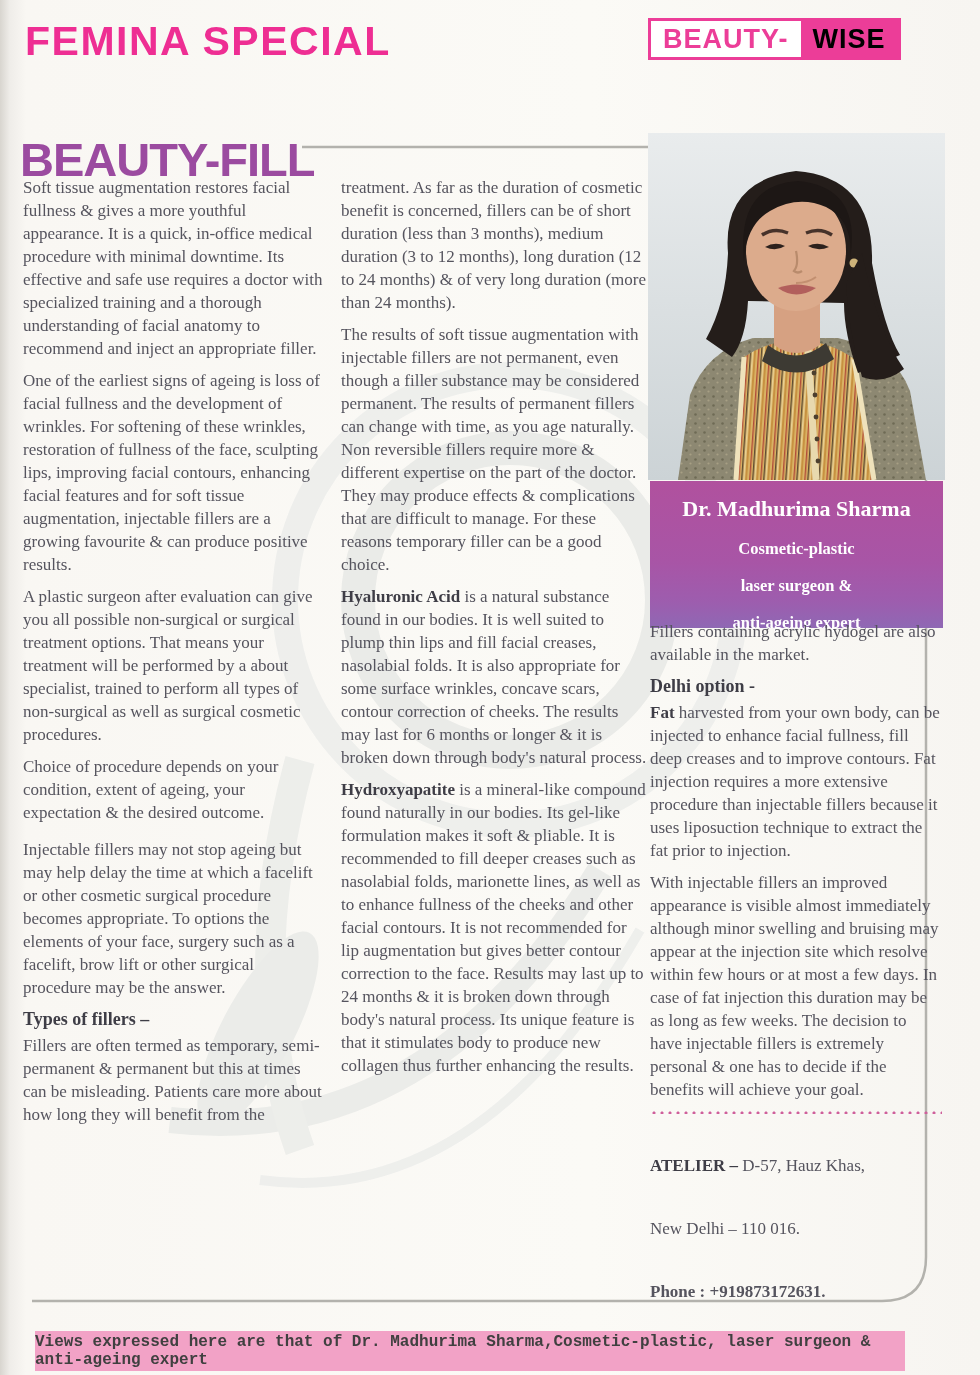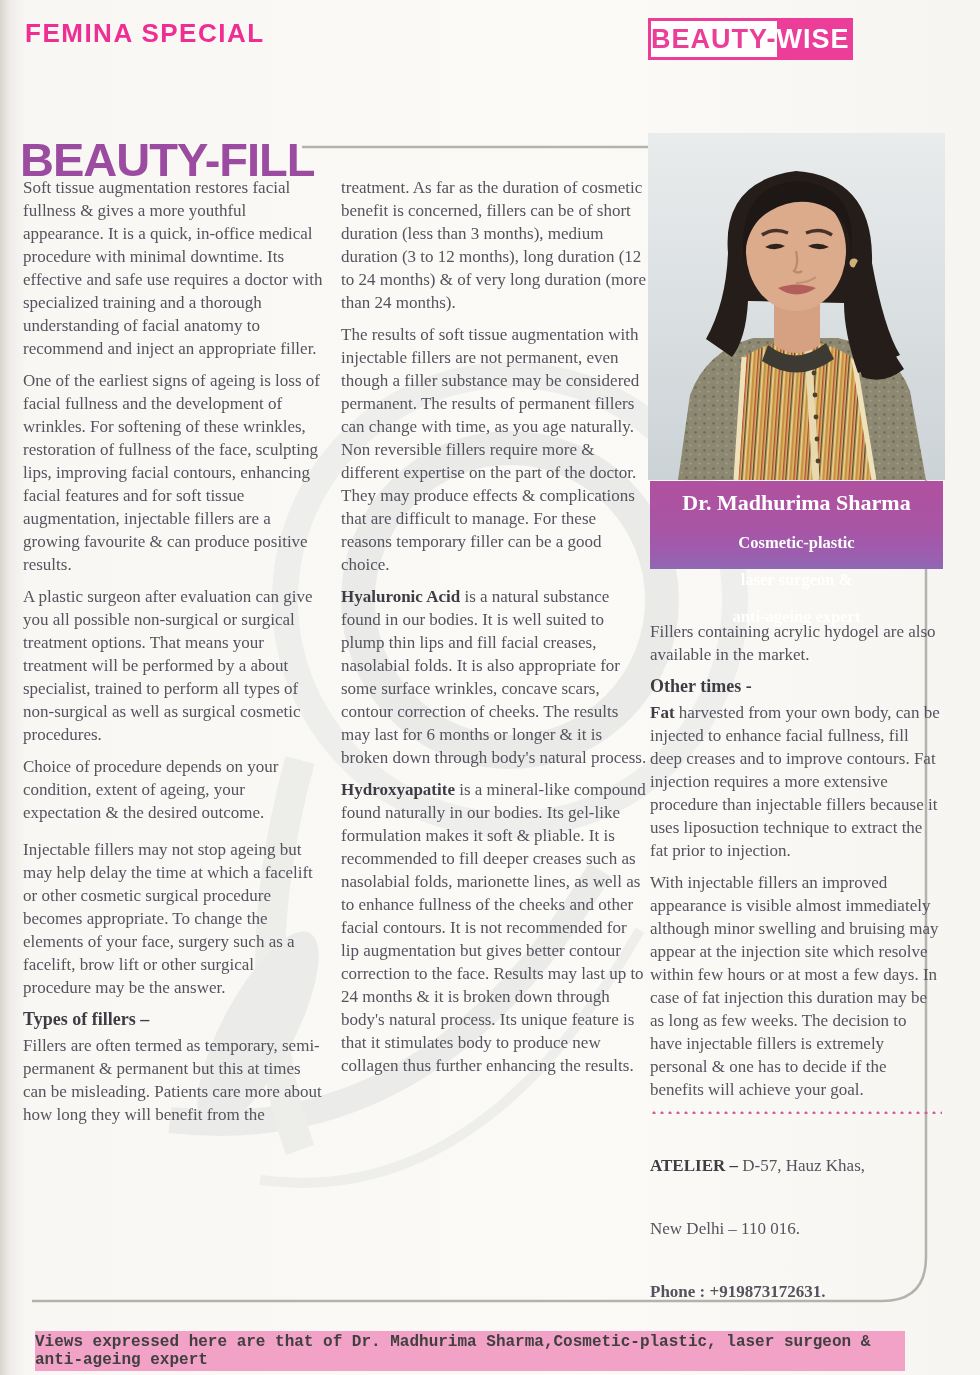--- a/index.html
+++ b/index.html
@@ -7,33 +7,33 @@
   body { font-family:"Liberation Serif", serif; background:#e8e6e1; }
   .page {
     position:relative; width:980px; height:1375px; overflow:hidden;
     background:linear-gradient(90deg,#d8d5cf 0px,#efede9 10px,#f9f7f3 26px,#fbfaf6 60%,#f7f5f1 100%);
   }
   svg.layer { position:absolute; left:0; top:0; width:980px; height:1375px; }
 
   
   .magazine-title {
     position:absolute; left:25px; top:18px;
-    font-family:"Liberation Sans", sans-serif; font-weight:bold; font-size:26px;
+    font-family:"Liberation Sans", sans-serif; font-weight:bold; font-size:41px;
     letter-spacing:1.5px; color:#ee2e93;
   }
   .section-badge {
     position:absolute; left:648px; top:18px; height:42px;
     display:flex; align-items:stretch; border:3px solid #ec3d98; background:#fff;
   }
   .section-badge .seg {
     display:flex; align-items:center; font-family:"Liberation Sans", sans-serif;
-    font-weight:bold; font-size:27px; letter-spacing:1px; padding:0 0;
+    font-weight:bold; font-size:27px; letter-spacing:1px; padding:0 12px;
   }
   .seg-left { color:#ec3d98; background:#fff; }
-  .seg-right { color:#ffffff; background:#ec3d98; padding:0 14px; }
+  .seg-right { color:#000000; background:#ec3d98; padding:0 14px; }
 
   
   .article-title {
     position:absolute; left:20px; top:104px;
     font-family:"Liberation Sans", sans-serif; font-weight:bold; font-size:47px;
     letter-spacing:-1px; color:#9b4ba0;margin-top:28px;
   }
 
   
   .col { position:absolute; top:176px; font-size:17px; line-height:23px; color:#55545e; }
@@ -43,23 +43,23 @@
   .col p { margin-bottom:9px; }
   .col p.gap { margin-top:14px; }
   .subheading { font-weight:bold; color:#3e3d46; font-size:18px; margin:4px 0 3px 0; }
   .lead { font-weight:bold; color:#3e3d46; }
 
   
   .doctor-photo { position:absolute; left:648px; top:133px; width:297px; height:347px; }
 
   
   .doctor-box {
-    position:absolute; left:650px; top:481px; width:293px; height:88px;
+    position:absolute; left:650px; top:481px; width:293px; height:147px;
     background:linear-gradient(180deg,#b0519e 0%,#a855a6 55%,#9d5dae 82%,#8f68b4 100%);
-    color:#fff; text-align:center; padding-top:9px;
+    color:#fff; text-align:center; padding-top:15px;
   }
   .doctor-name { font-weight:bold; font-size:22px; margin-bottom:8px; }
   .doctor-title-line { display:block; font-weight:bold; font-size:16.5px; line-height:21px;margin-top:16px; }
 
   
   .dotted-divider {
     height:4px; margin:8px 0 7px 0;
     background-image:radial-gradient(circle, #cf5f9b 1.3px, rgba(0,0,0,0) 1.8px);
     background-size:8px 4px; background-repeat:repeat-x; background-position:0 1px;
   }
@@ -101,21 +101,21 @@
     <div class="seg seg-right">WISE</div>
   </div>
 
   <div class="article-title">BEAUTY-FILL</div>
 
   <div class="col col-1">
     <p>Soft tissue augmentation restores facial fullness &amp; gives a more youthful appearance. It is a quick, in-office medical procedure with minimal downtime. Its effective and safe use requires a doctor with specialized training and a thorough understanding of facial anatomy to recommend and inject an appropriate filler.</p>
     <p>One of the earliest signs of ageing is loss of facial fullness and the development of wrinkles. For softening of these wrinkles, restoration of  fullness of the face, sculpting lips, improving facial contours, enhancing facial features and for soft tissue augmentation, injectable fillers are a growing favourite &amp; can produce positive results.</p>
     <p>A plastic surgeon after evaluation can give you all possible non-surgical or surgical treatment options. That means your treatment will be performed by a about specialist, trained to perform all types of non-surgical as well as surgical cosmetic procedures.</p>
     <p>Choice of procedure depends on your condition, extent of ageing, your expectation &amp; the desired outcome.</p>
-    <p class="gap">Injectable fillers may not stop ageing but may help delay the time at which a facelift or other cosmetic surgical procedure becomes appropriate. To change the elements of your face, surgery such as a facelift, brow lift or other surgical procedure may be the answer.</p>
+    <p class="gap">Injectable fillers may not stop ageing but may help delay the time at which a facelift or other cosmetic surgical procedure becomes appropriate. To options the elements of your face, surgery such as a facelift, brow lift or other surgical procedure may be the answer.</p>
     <div class="subheading">Types of fillers –</div>
     <p>Fillers are often termed as temporary, semi-permanent &amp; permanent but this at times can be misleading. Patients care more about how long they will benefit from the</p>
   </div>
 
   <div class="col col-2">
     <p>treatment. As far as the duration of cosmetic benefit is concerned, fillers can be of short duration (less than 3 months), medium duration (3 to 12 months), long duration (12 to 24 months) &amp; of very long duration (more than 24 months).</p>
     <p>The results of soft tissue augmentation with injectable fillers are not permanent, even though a filler substance may be considered permanent. The results of permanent fillers can change with time, as you age naturally. Non reversible fillers require more &amp; different expertise on the part of the doctor.  They may produce effects &amp; complications that are difficult to manage. For these reasons temporary filler can be a good choice.</p>
     <p><span class="lead">Hyaluronic Acid</span><span>  is a natural substance found in our bodies. It is well suited to plump thin lips and fill facial creases, nasolabial folds. It is also  appropriate for some surface wrinkles, concave scars, contour correction of cheeks. The results may last for 6 months or longer &amp; it is broken down through body's natural process.</span></p>
     <p><span class="lead">Hydroxyapatite</span><span> is a mineral-like compound found naturally in our bodies. Its gel-like formulation makes it soft &amp; pliable. It is recommended to fill deeper creases such as nasolabial folds, marionette lines, as well as to enhance fullness of the cheeks and other facial contours. It is not recommended for lip augmentation but gives better contour correction to the face. Results may last up to 24 months &amp; it is broken down through body's natural process. Its unique feature is that it stimulates body to produce new collagen thus further enhancing the results.</span></p>
   </div>
@@ -180,21 +180,21 @@
 
   <div class="doctor-box">
     <div class="doctor-name">Dr. Madhurima Sharma</div>
     <span class="doctor-title-line">Cosmetic-plastic</span>
     <span class="doctor-title-line">laser surgeon &amp;</span>
     <span class="doctor-title-line">anti-ageing expert</span>
   </div>
 
   <div class="col col-3">
     <p>Fillers containing acrylic hydogel are also available in the market.</p>
-    <div class="subheading">Other times -</div>
+    <div class="subheading">Delhi option -</div>
     <p><span class="lead">Fat</span><span> harvested from your own body, can be injected to enhance facial fullness, fill deep creases and to improve contours. Fat injection requires a more extensive procedure than injectable fillers because it uses liposuction technique to extract the fat prior to injection.</span></p>
     <p>With injectable fillers an improved appearance is visible almost immediately although minor swelling and bruising may appear at the injection site which resolve within few hours or at most a few days. In case of fat injection this duration may be as long as few weeks. The decision to have injectable fillers is extremely personal &amp; one has to decide if the benefits will achieve your goal.</p>
 
     <div class="dotted-divider"></div>
 
     <div>
       <span class="contact-line"><span class="lead">ATELIER –</span><span> D-57, Hauz Khas,</span></span>
       <span class="contact-line">New Delhi – 110 016.</span>
       <span class="contact-line" style="font-weight:bold;">Phone : +919873172631.</span>
       <span class="contact-line">011-46071101, 46071102</span>

